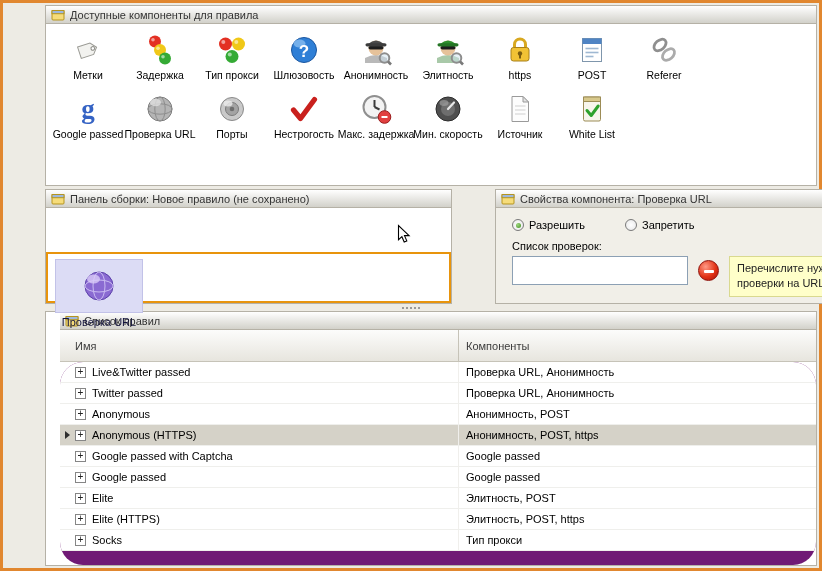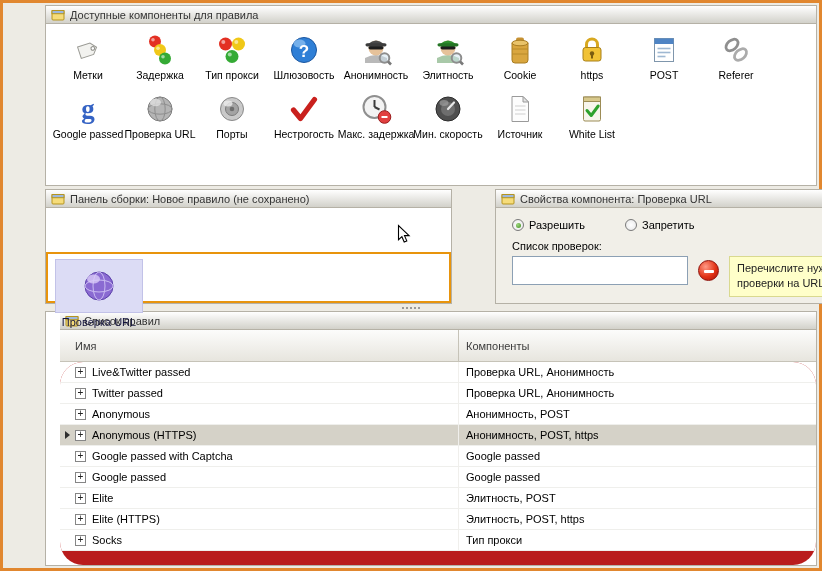--- a/index.html
+++ b/index.html
@@ -56,21 +56,21 @@
   .splitter-dots { width:2px; height:2px; background:#999;
                    box-shadow:-8px 0 #999, -4px 0 #999, 4px 0 #999, 8px 0 #999; }
 
   
   .rules-panel { flex:1;padding-left:14px; }
   .table-header { display:grid; grid-template-columns:399px 1fr; height:32px; flex:none;
                   background:linear-gradient(#fcfcfb,#e7e5de); border-bottom:1px solid #c6c3b8; }
   .th { display:flex; align-items:center; color:#3c3c3c; }
   .name-th { padding-left:15px; border-right:1px solid #c6c3b8; }
   .comp-th { padding-left:7px; }
-  .table-body { flex:1; background:#b91c1c; overflow:hidden;border-radius:23px; }
+  .table-body { flex:1; background:#701a75; overflow:hidden;border-radius:23px; }
   .rule-row { display:grid; grid-template-columns:14px 385px 1fr; height:21px;
               border-bottom:1px solid #efefec; background:#fff; }
   .rule-row.selected { background:#d5d2c8; }
   .gutter { display:flex; align-items:center; justify-content:center; }
   .marker { width:0; height:0; border-left:5px solid #2e2e2e; border-top:4px solid transparent; border-bottom:4px solid transparent; }
   .cell { display:flex; align-items:center; overflow:hidden; white-space:nowrap; }
   .name-cell { border-right:1px solid #f0efec; }
   .comp-cell { padding-left:7px; }
   .expander { width:11px; height:11px; border:1px solid #868686; background:#fff; flex:none;
               display:flex; align-items:center; justify-content:center; font-size:10px; line-height:1; color:#222; margin:0 6px 0 1px; }
@@ -151,30 +151,20 @@
               <rect x="8.5" y="12" width="15" height="3.6" rx="1.8" fill="#1d1d1d"></rect>
               <path d="M8 10q8-7 16 0z" fill="#2e8f2e"></path>
               <rect x="5.5" y="9.2" width="21" height="3.2" rx="1.6" fill="#257525"></rect>
               <circle cx="24.5" cy="24" r="4.8" fill="#cfe3ef" fill-opacity=".5" stroke="#8d8d8d" stroke-width="2"></circle>
               <line x1="28" y1="27.5" x2="31" y2="30.5" stroke="#7a7a7a" stroke-width="2.6"></line>
             </svg>
           <span class="comp-label">Элитность</span>
         </div>
         <div class="comp-item">
           <svg class="ci" viewBox="0 0 32 32">
-              <rect x="12" y="3.5" width="8" height="5" rx="2" fill="#c79233"></rect>
-              <path d="M8 9h16v17q0 3-3 3H11q-3 0-3-3z" fill="#d9a63f" stroke="#a87c22"></path>
-              <ellipse cx="16" cy="9" rx="8" ry="2.8" fill="#e9c36a" stroke="#a87c22"></ellipse>
-              <line x1="8" y1="15" x2="24" y2="15" stroke="#b88a2a"></line>
-              <line x1="8" y1="20" x2="24" y2="20" stroke="#b88a2a"></line>
-            </svg>
-          <span class="comp-label">Cookie</span>
-        </div>
-        <div class="comp-item">
-          <svg class="ci" viewBox="0 0 32 32">
               <path d="M10.5 14v-3.5a5.5 5.5 0 0 1 11 0V14" fill="none" stroke="#d8a820" stroke-width="3"></path>
               <rect x="7" y="13.5" width="18" height="13.5" rx="2.5" fill="#f1c235" stroke="#a8801a"></rect>
               <circle cx="16" cy="19.5" r="2.2" fill="#7a5c10"></circle>
               <rect x="15" y="20.5" width="2" height="4" fill="#7a5c10"></rect>
             </svg>
           <span class="comp-label">https</span>
         </div>
         <div class="comp-item">
           <svg class="ci" viewBox="0 0 32 32">
               <rect x="6.5" y="4.5" width="19" height="23" fill="#fff" stroke="#7f96ac"></rect>

